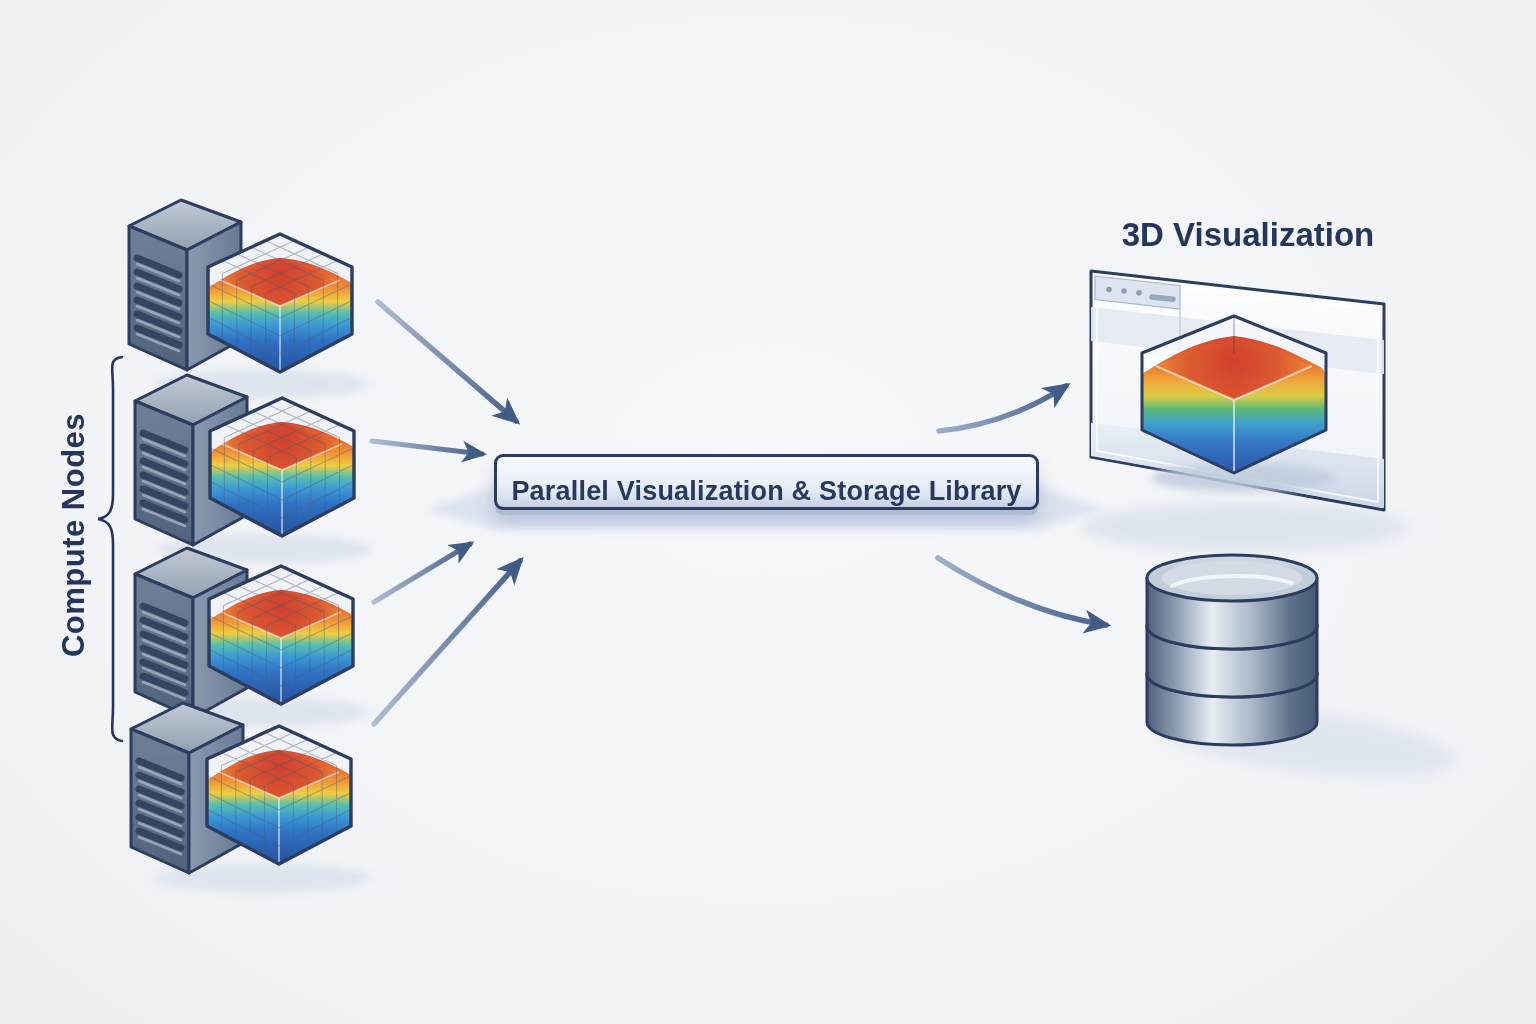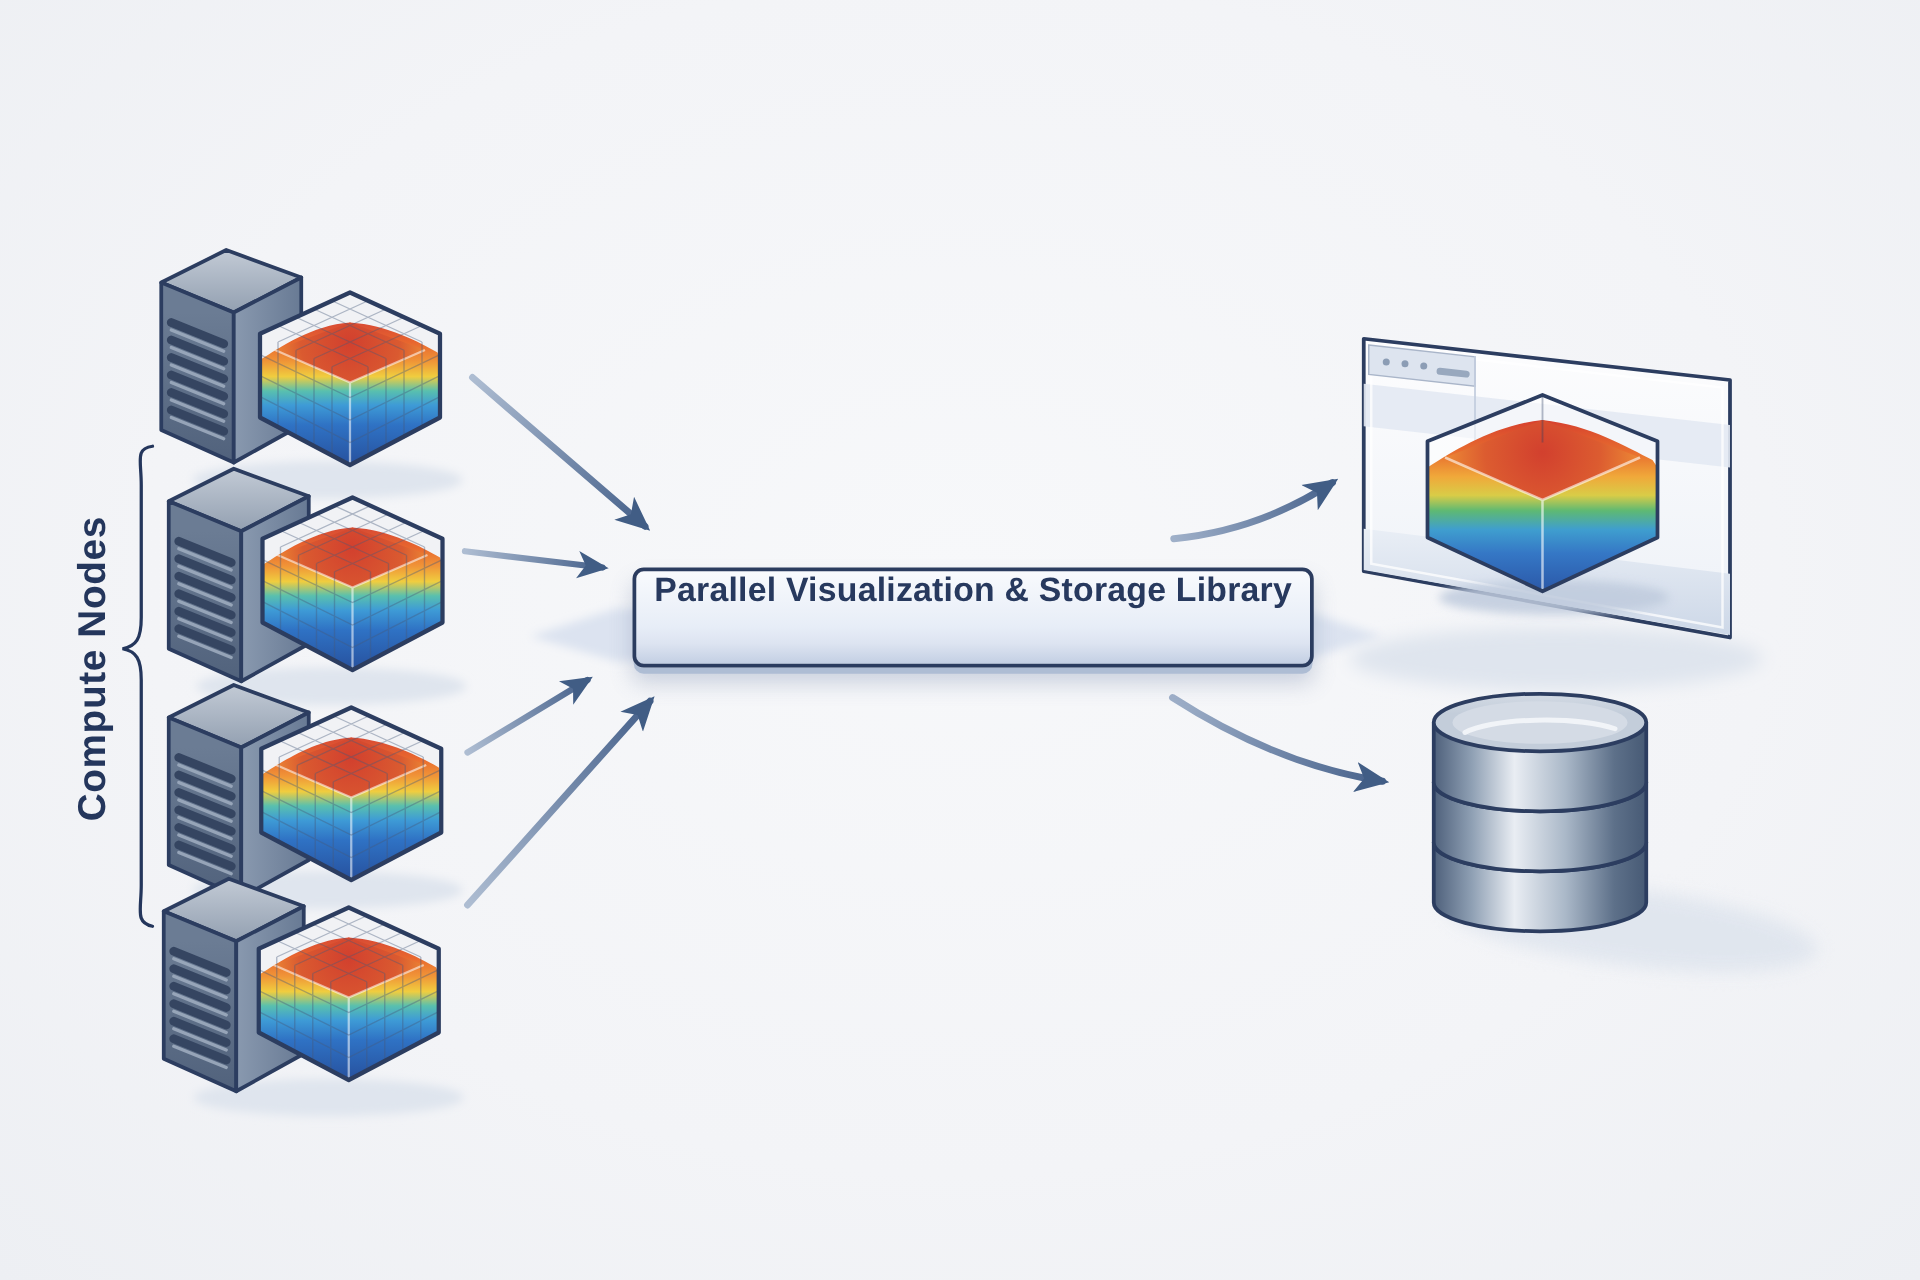--- a/index.html
+++ b/index.html
@@ -13,26 +13,26 @@
     position:absolute;color:#24365c;font-weight:700;text-align:center;
     -webkit-font-smoothing:antialiased;
   }
   #compute-label{
     left:-86px;top:513px;width:320px;height:44px;line-height:44px;
     font-size:31px;letter-spacing:.5px;transform:rotate(-90deg);
   }
   #viz-title{left:1098px;top:216px;width:300px;font-size:33px;}
   #archive-label{left:1056px;top:773px;width:350px;font-size:31px;}
   #library-box{
-    position:absolute;left:494px;top:454px;width:545px;height:80px;
-    display:flex;align-items:flex-start;justify-content:center;
+    position:absolute;left:494px;top:454px;width:545px;height:56px;
+    display:flex;align-items:flex-end;justify-content:center;
     border:3px solid #2b3c5f;border-radius:9px;box-sizing:border-box;
     background:linear-gradient(180deg,#f8fafd 0%,#e7edf7 60%,#dde4f1 78%,#c3cfe3 100%);
     box-shadow:0 6px 0 -1px #aebdd4, 0 12px 18px rgba(100,120,160,.30);
-    color:#27395e;font-size:27px;font-weight:600;letter-spacing:.2px;margin-left:12px;
+    color:#27395e;font-size:27px;font-weight:600;letter-spacing:.2px;
   }
 </style>
 </head>
 <body>
 
 <div id="canvas">
 
 <svg id="scene" width="1536" height="1024" viewBox="0 0 1536 1024">
   <defs>
     <filter id="blur4" x="-30%" y="-30%" width="160%" height="160%">
@@ -244,15 +244,16 @@
     <path d="M25,38 A70,17 0 0 1 145,35" fill="none" stroke="#f4f6f9" stroke-width="4" stroke-linecap="round" opacity=".9"></path>
   </g>
 </svg>
 
 <div id="compute-label" class="lbl">Compute Nodes</div>
 
 <div id="library-box">
   <span>Parallel Visualization &amp; Storage Library</span>
 </div>
 
+<div id="viz-title" class="lbl">3D Visualization</div>
 
 
 </div>
 
 </body></html>

